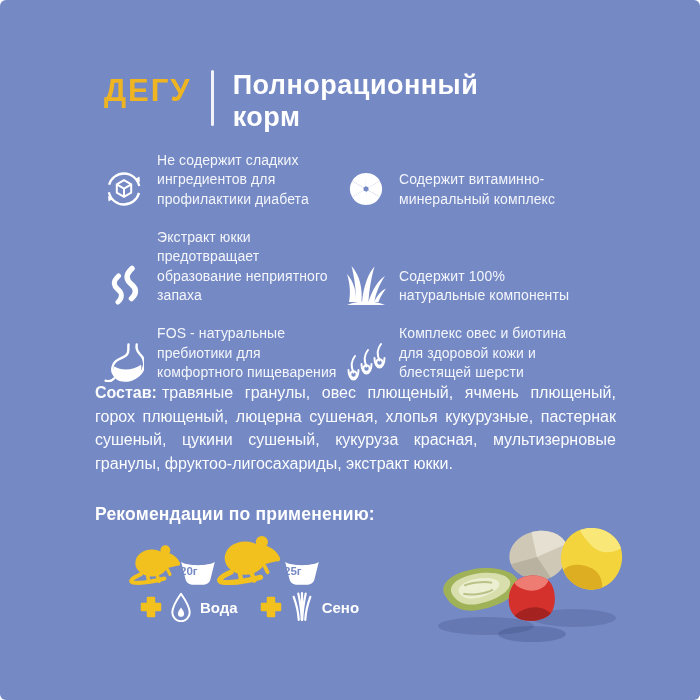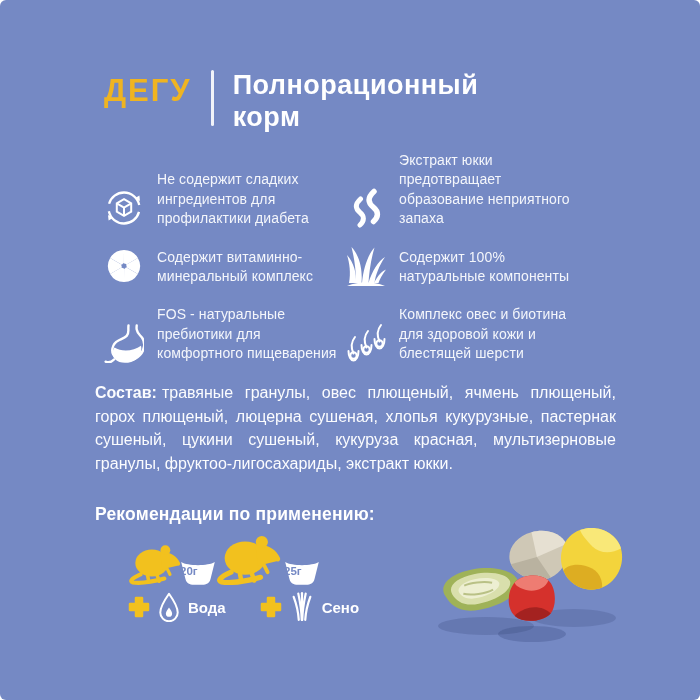--- a/index.html
+++ b/index.html
@@ -23,21 +23,21 @@
   .reco-heading{position:absolute;left:95px;top:504px;margin:0;color:#fff;font-size:17.5px;font-weight:bold;letter-spacing:.2px;text-align:right;}
   .rodent{position:absolute;color:var(--graphic-yellow,#F2C11E);}
   .rodent-small{left:126px;top:537px;width:58px;height:48px;}
   .rodent-large{left:213px;top:526px;width:72px;height:59px;}
   .bowl{position:absolute;width:36px;height:27px;}
   .bowl-1{left:180px;top:559px;}
   .bowl-2{left:284px;top:559px;}
   .bowl svg{position:absolute;inset:0;}
   .bowl-amount{position:absolute;left:0;right:0;top:6px;
                color:var(--bowl-text,#7589C4);font-size:11.5px;font-weight:bold;}
-  .additives{position:absolute;left:128px;top:592px;display:flex;align-items:flex-end;gap:20px;}
+  .additives{position:absolute;left:140px;top:592px;display:flex;align-items:flex-end;gap:8px;}
   .additive{display:flex;align-items:center;gap:8px;}
   .additive + .additive{margin-left:14px;}
   .plus{width:22px;height:22px;color:var(--graphic-yellow,#F2C11E);}
   .add-label{color:#fff;font-size:15px;font-weight:bold;}
   .food-photo{position:absolute;left:424px;top:520px;width:220px;height:135px;}
   .defs{position:absolute;width:0;height:0;}
 </style>
 </head>
 <body>
 
@@ -76,46 +76,46 @@
           <path d="M12.8,15.3 L20,19.5 l7.2,-4.2 M20,19.5 v8.3" stroke-width="2"></path>
         </svg>
       </span>
       <p class="ftext">Не содержит сладких
 ингредиентов для
 профилактики диабета</p>
     </div>
 
     <div class="feature">
       <span class="ficon">
-        <svg viewBox="0 0 40 40" fill="none" stroke="#fff" stroke-linecap="round">
-          <path d="M14.5,11 c-5.5,5 -5.5,9.5 -0.5,13.5 c4.5,3.6 4.5,8.5 0,12.5" stroke-width="5"></path>
-          <path d="M28,3.5 c-6.5,6 -6.5,11 -0.5,15.8 c5.2,4.2 5.2,9.7 0,14.2" stroke-width="5.5"></path>
-        </svg>
-      </span>
-      <p class="ftext">Экстракт юкки
-предотвращает
-образование неприятного
-запаха</p>
-    </div>
-
-    <div class="feature">
-      <span class="ficon">
         <svg viewBox="0 0 40 40" fill="#fff">
           <g>
             <path d="M20,4 A16,16 0 0 1 33.9,12 L22.6,18.4 A4.6,4.6 0 0 0 20,17.6 Z"></path>
             <path d="M20,4 A16,16 0 0 1 33.9,12 L22.6,18.4 A4.6,4.6 0 0 0 20,17.6 Z" transform="rotate(60 20 20)"></path>
             <path d="M20,4 A16,16 0 0 1 33.9,12 L22.6,18.4 A4.6,4.6 0 0 0 20,17.6 Z" transform="rotate(120 20 20)"></path>
             <path d="M20,4 A16,16 0 0 1 33.9,12 L22.6,18.4 A4.6,4.6 0 0 0 20,17.6 Z" transform="rotate(180 20 20)"></path>
             <path d="M20,4 A16,16 0 0 1 33.9,12 L22.6,18.4 A4.6,4.6 0 0 0 20,17.6 Z" transform="rotate(240 20 20)"></path>
             <path d="M20,4 A16,16 0 0 1 33.9,12 L22.6,18.4 A4.6,4.6 0 0 0 20,17.6 Z" transform="rotate(300 20 20)"></path>
           </g>
         </svg>
       </span>
       <p class="ftext">Содержит витаминно-
 минеральный комплекс</p>
+    </div>
+
+    <div class="feature">
+      <span class="ficon">
+        <svg viewBox="0 0 40 40" fill="none" stroke="#fff" stroke-linecap="round">
+          <path d="M14.5,11 c-5.5,5 -5.5,9.5 -0.5,13.5 c4.5,3.6 4.5,8.5 0,12.5" stroke-width="5"></path>
+          <path d="M28,3.5 c-6.5,6 -6.5,11 -0.5,15.8 c5.2,4.2 5.2,9.7 0,14.2" stroke-width="5.5"></path>
+        </svg>
+      </span>
+      <p class="ftext">Экстракт юкки
+предотвращает
+образование неприятного
+запаха</p>
     </div>
 
     <div class="feature">
       <span class="ficon">
         <svg viewBox="0 0 40 40" fill="#fff">
           <path d="M3,37 C5,27 3.5,17 1,9 C8,17 10.5,27 10,37 Z"></path>
           <path d="M10,37 C10,23 8,11 5.5,1 C14.5,11 16.5,25 15.5,37 Z"></path>
           <path d="M16,37 C17.5,21 22.5,8 28.5,1.5 C25,13 23,27 22.5,37 Z"></path>
           <path d="M22.5,37 C26,25 32.5,15 39,11 C33,20 29.5,29 28.5,37 Z"></path>
           <path d="M28,37 C32,29 36.5,25 40,23.5 C36,29 33.5,33.5 32.5,37 Z"></path>

